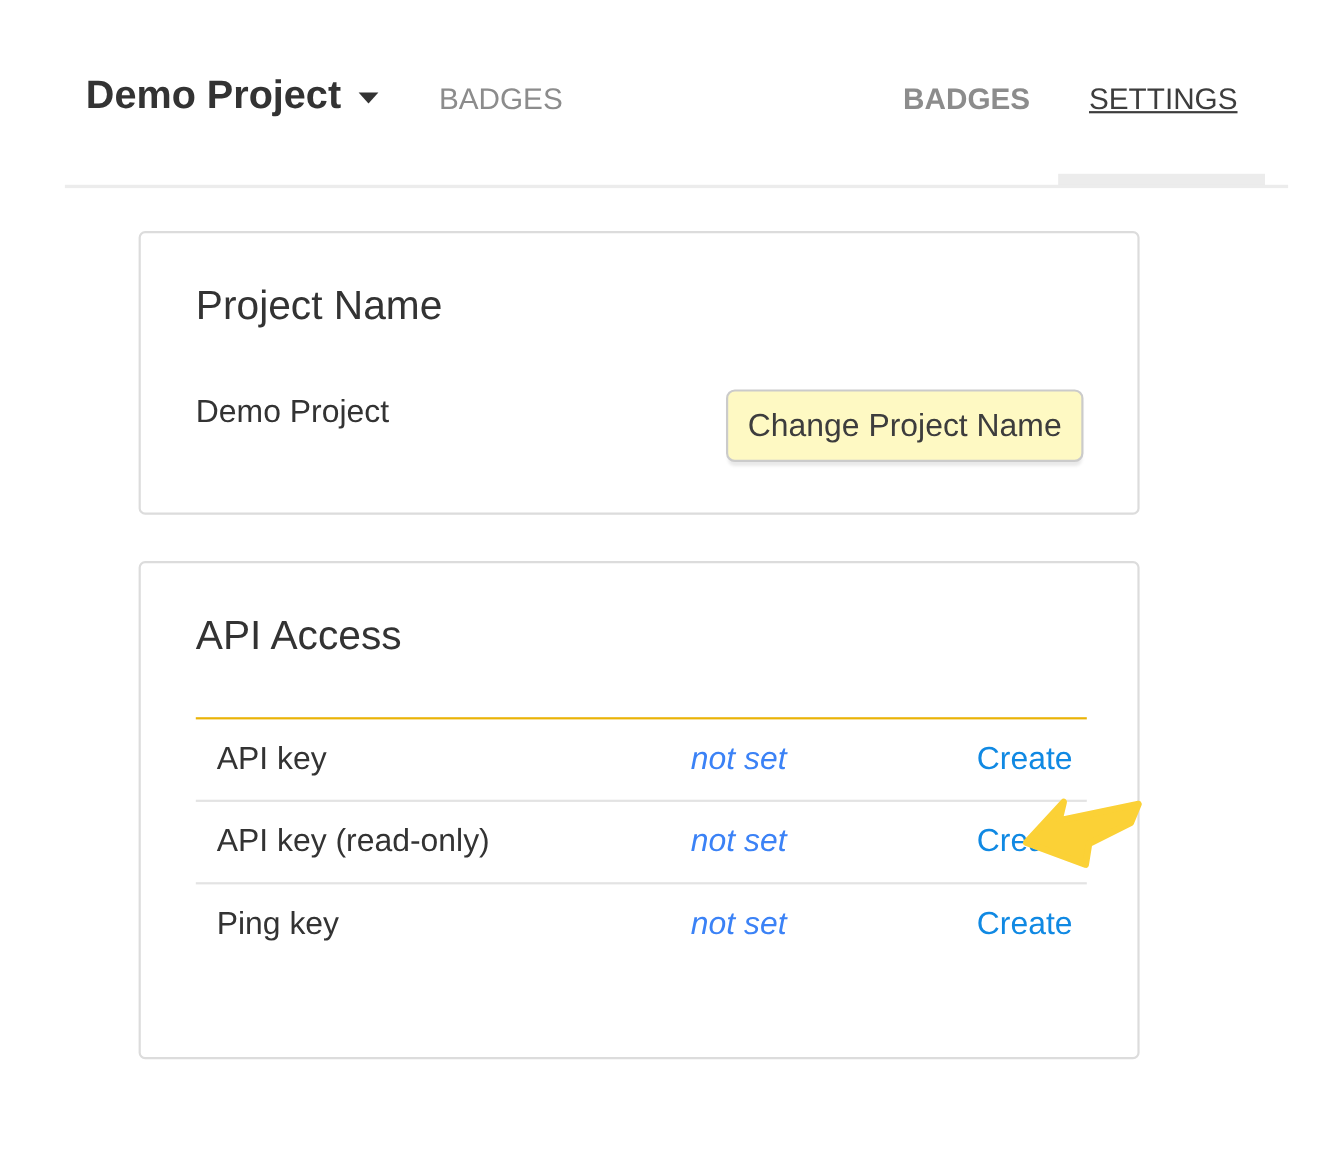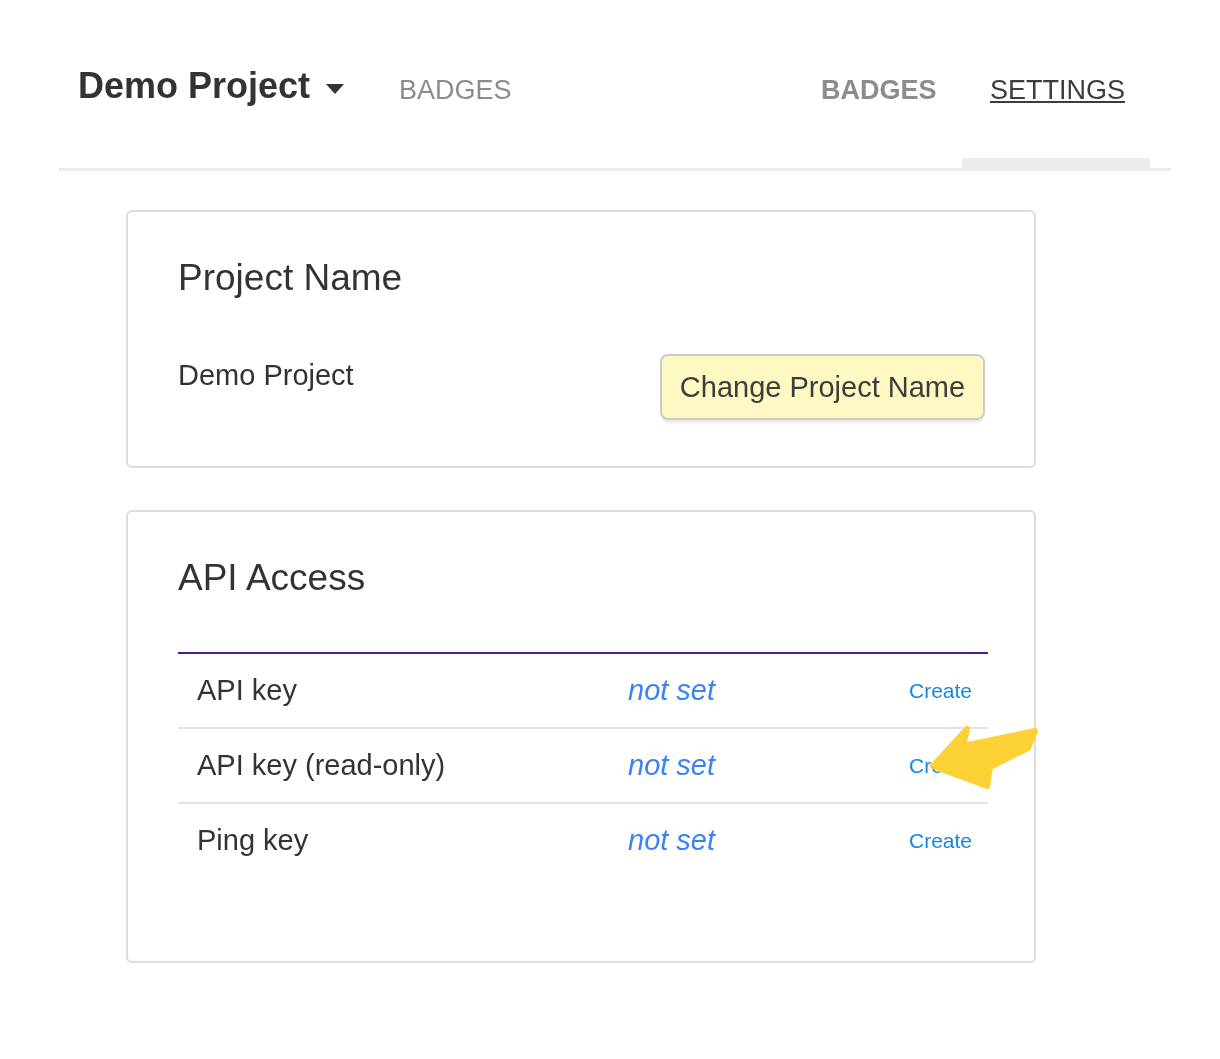--- a/index.html
+++ b/index.html
@@ -101,21 +101,21 @@
     font-size: 29px;
     color: #3d3d3d;
     box-shadow: 0 5px 3px -2px rgba(0,0,0,0.09);
     cursor: pointer;
   }
   
   .api-table {
     position: absolute;
     left: 50px; top: 140px;
     width: 810px;
-    border-top: 2px solid #4c1d95;
+    border-top: 2px solid #eab308;
   }
   .api-row {
     height: 73px;
     display: flex;
     align-items: center;
   }
   .api-row.divided { border-bottom: 2px solid #e3e3e3; }
   .cell-label {
     flex: 0 0 450px;
     padding-left: 19px;
@@ -126,21 +126,21 @@
   .cell-status {
     flex: 0 0 260px;
     font-size: 29px;
     font-style: italic;
     color: #3b82f6;
   }
   .cell-action {
     flex: 1;
     text-align: right;
     padding-right: 16px;
-    font-size: 21px;
+    font-size: 29px;
   }
   .create-link {
     color: #1089e3;
     text-decoration: none;
     cursor: pointer;
   }
   
   .callout-arrow {
     position: absolute;
     left: 918px; top: 712px;

